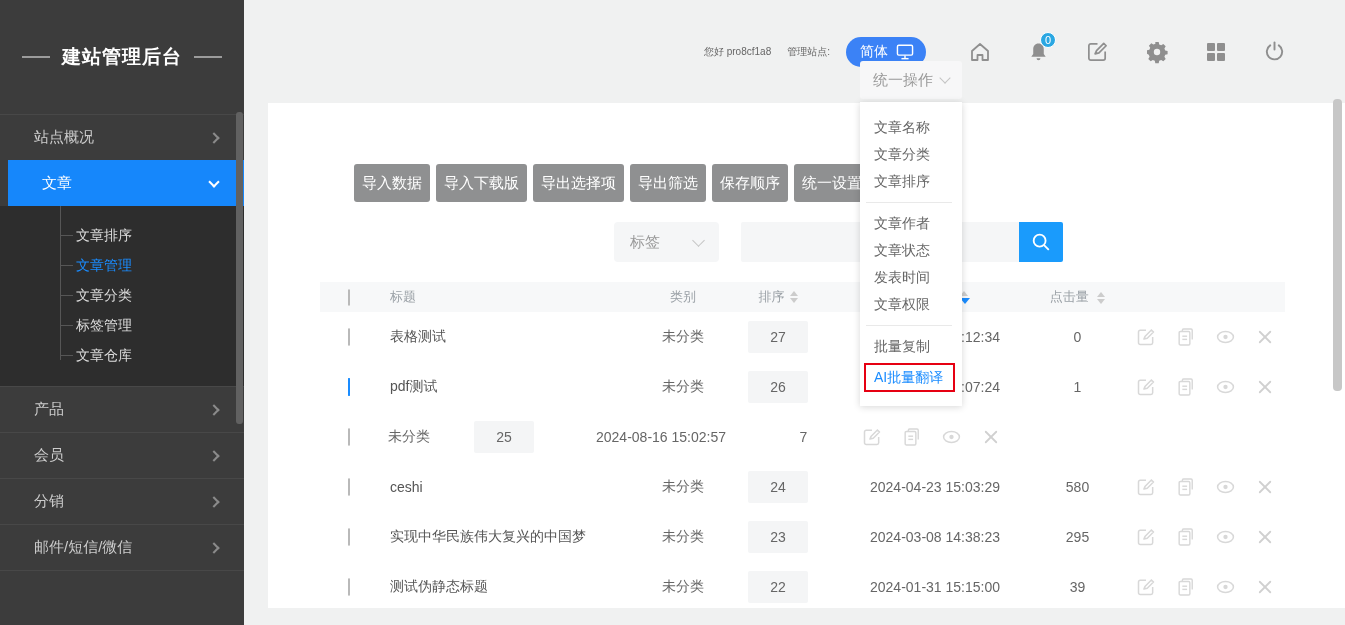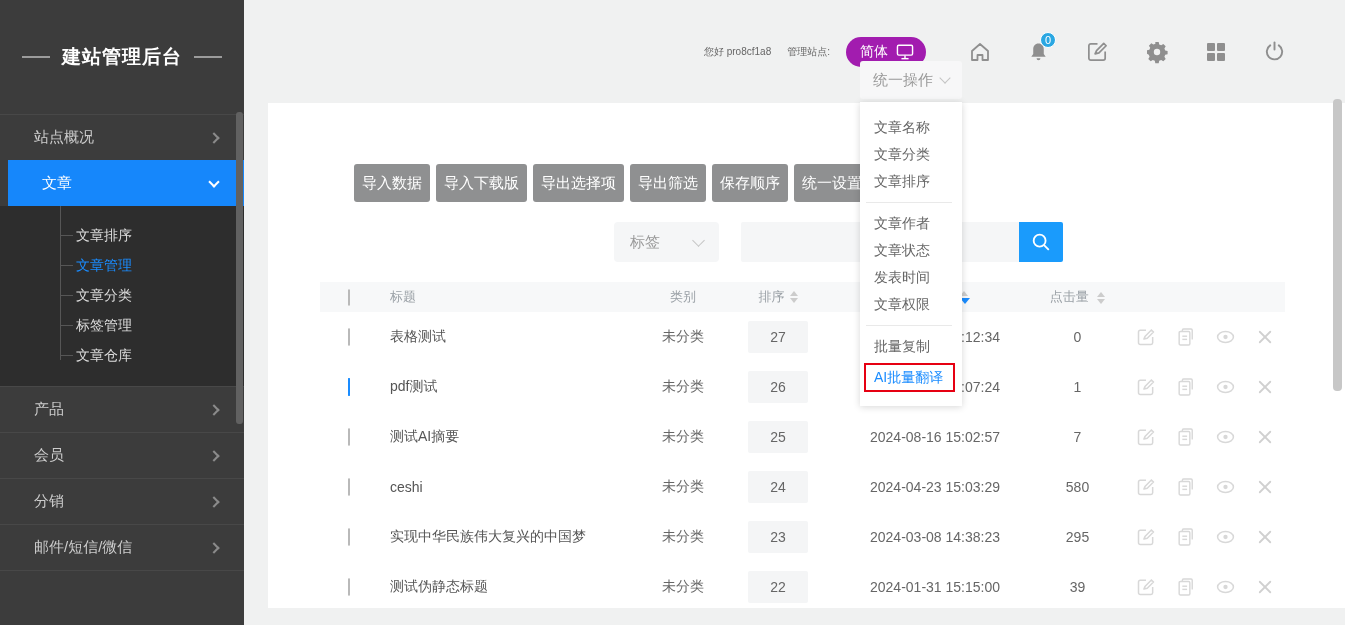--- a/index.html
+++ b/index.html
@@ -23,21 +23,21 @@
   .submenu .tree-line { position:absolute; left:60px; top:0; bottom:26px; border-left:1px solid #565656; }
   .sub-item { position:relative; height:30px; line-height:30px; padding-left:76px; font-size:14px; color:#ddd; cursor:pointer; }
   .sub-item::before { content:""; position:absolute; left:61px; top:15px; width:12px; border-top:1px solid #565656; }
   .sub-item.active { color:#1a8cff; }
   .side-scroll { position:absolute; right:1px; top:112px; width:7px; height:312px; background:#616161; border-radius:3px; }
   
   .topbar { position:absolute; left:244px; top:0; width:1101px; height:103px; display:flex; align-items:center; justify-content:flex-end; gap:0; padding-right:41px; }
   .topbar .txt { font-size:10px; color:#666; }
   .greeting { margin-right:16px; }
   .manage-label { margin-right:16px; }
-  .lang-pill { height:30px; background:#a21caf; border-radius:15px; color:#fff; font-size:14px; display:flex; align-items:center; gap:8px; padding:0 12px 0 14px; cursor:pointer; }
+  .lang-pill { height:30px; background:#3b82f6; border-radius:15px; color:#fff; font-size:14px; display:flex; align-items:center; gap:8px; padding:0 12px 0 14px; cursor:pointer; }
   .top-icons { display:flex; align-items:center; margin-left:24px; gap:0; }
   .tico { width:59px; display:flex; justify-content:center; position:relative; cursor:pointer; color:#8f8f8f; }
   .badge { position:absolute; top:-8px; right:12px; min-width:16px; height:16px; background:#2aa7e2; border:1px solid #fff; border-radius:50%; color:#fff; font-size:11px; line-height:14px; text-align:center; }
   
   .card { position:absolute; left:268px; top:103px; width:1077px; height:505px; background:#fff; }
   .card-inner { position:relative; padding:61px 0 0 64px; }
   .row1 { display:flex; align-items:center; }
   .select { background:#f5f6f7; border-radius:4px; height:40px; display:flex; align-items:center; justify-content:space-between; padding:0 16px; color:#999; font-size:15px; cursor:pointer; }
   .select .chev { border-width:1px; border-color:#c4c4c4; width:9px; height:9px; transform:rotate(135deg); margin-top:-4px; }
   .sel-all { width:158px; }
@@ -313,21 +313,20 @@
         <svg width="18" height="18" viewBox="0 0 24 24" stroke="#d0d0d0" stroke-width="2.4" stroke-linecap="round">
           <line x1="5" y1="5" x2="19" y2="19"></line>
                   <line x1="19" y1="5" x2="5" y2="19"></line>
         </svg>
       </span>
     </div>
   </div>
 
   <div class="tr trow">
     <div class="c-check"><span class="cb"></span></div>
-    <div class="c-title">测试AI摘要</div>
     <div class="c-cat">未分类</div>
     <div class="c-sort">
               <span class="sort-box">25</span>
             </div>
     <div class="c-date">2024-08-16 15:02:57</div>
     <div class="c-clicks">7</div>
     <div class="c-actions">
       <span class="aicon">
         <svg width="20" height="20" viewBox="0 0 24 24" fill="none" stroke="#d8d8d8" stroke-width="1.8" stroke-linejoin="round">
           <path d="M20 12 V19 a2 2 0 0 1 -2 2 H5 a2 2 0 0 1 -2 -2 V6 a2 2 0 0 1 2 -2 H12"></path>

